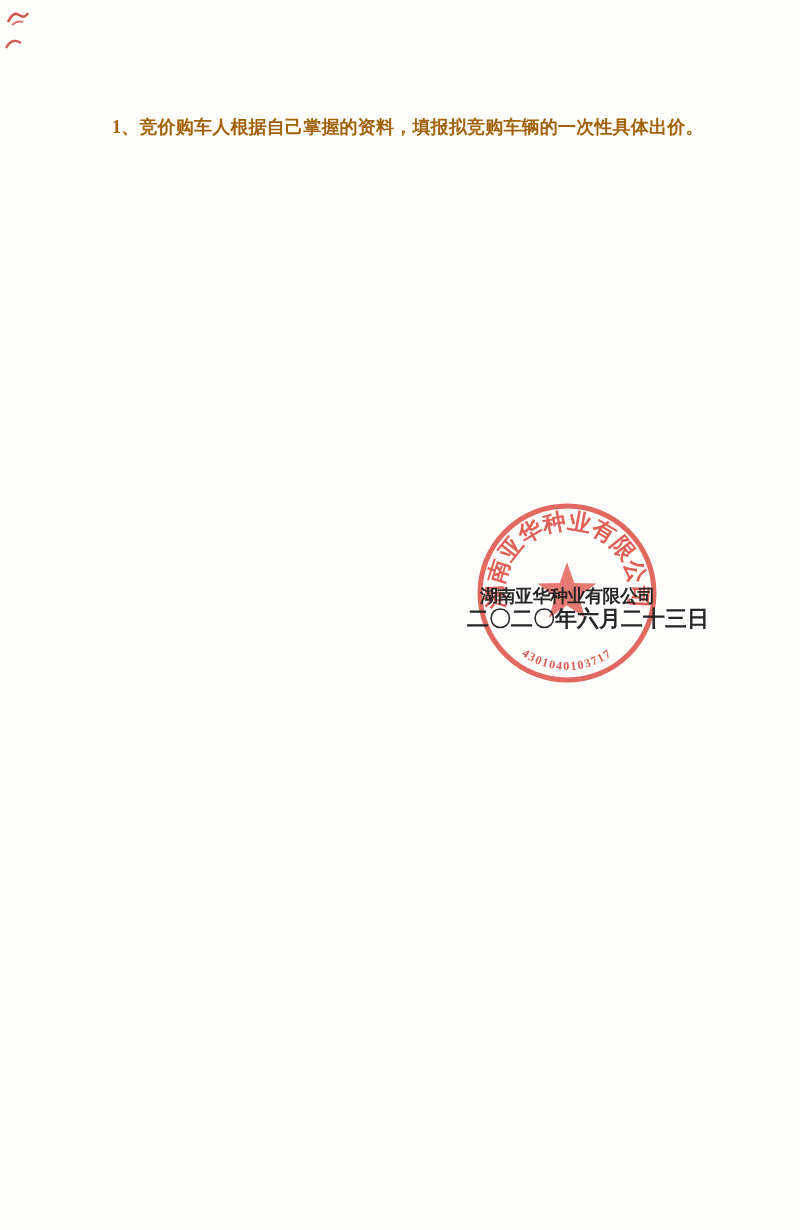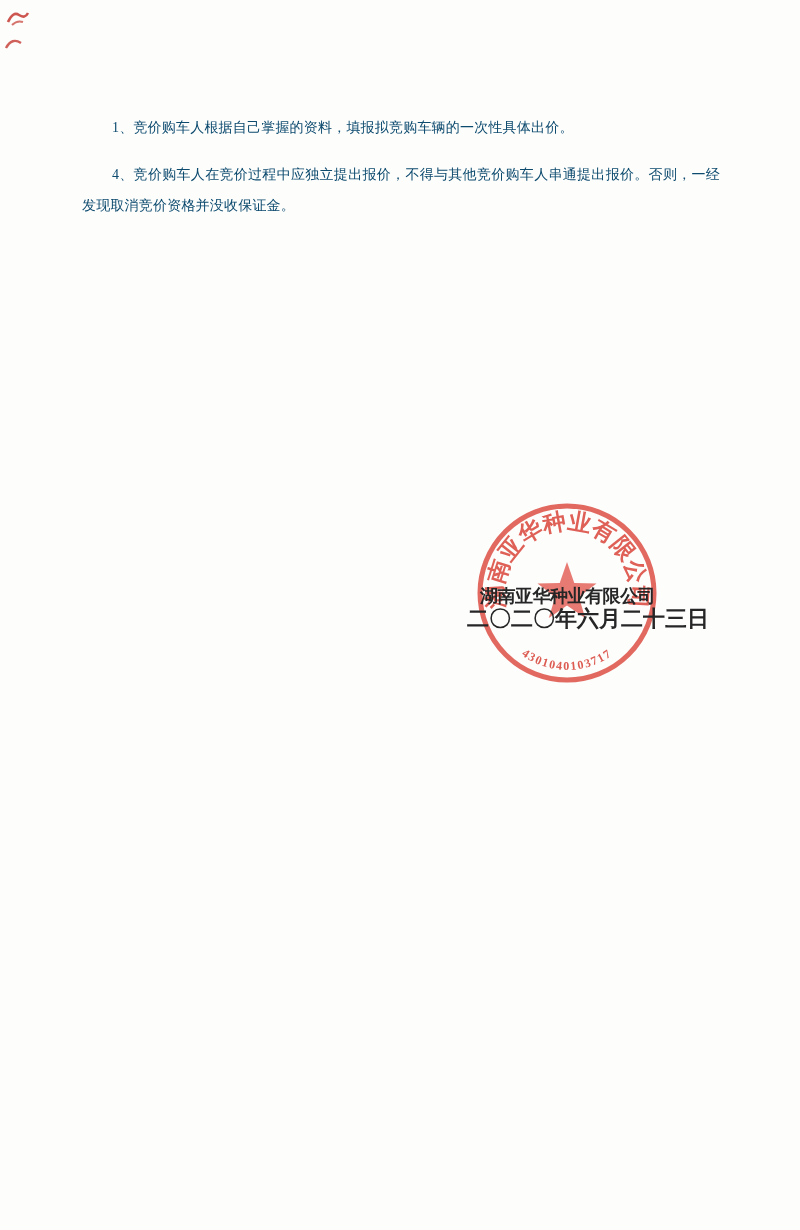--- a/index.html
+++ b/index.html
@@ -11,26 +11,26 @@
     font-family: "Liberation Serif", "DejaVu Serif", serif;
   }
   .page { position: absolute; inset: 0; background: #fdfdfc; }
 
   .doc {
     position: absolute;
     left: 82px; top: 112px; width: 638px;
   }
   .para {
     margin: 0 0 16px 0;
-    font-size: 14px;
+    font-size: 18px;
     line-height: 31px;
     text-align: justify;
     text-indent: 30px;
-    color: #0c4a6e;
-    font-weight: 400;
+    color: #a16207;
+    font-weight: 700;
     letter-spacing: 0.2px;
   }
 
   .sig-line {
     position: absolute;
     color: #262626;
     font-weight: 600;
     white-space: nowrap;
     z-index: 3;
   }
@@ -58,21 +58,20 @@
   <svg class="corner-mark corner-mark-1" width="24" height="20" viewBox="0 0 24 20">
     <path d="M2,14 Q7,3 13,7 T22,5" fill="none" stroke="#c43a31" stroke-width="2.6" opacity="0.85"></path>
     <path d="M6,17 Q11,12 17,14" fill="none" stroke="#c43a31" stroke-width="2" opacity="0.7"></path>
   </svg>
   <svg class="corner-mark corner-mark-2" width="20" height="16" viewBox="0 0 20 16">
     <path d="M2,12 Q8,1 17,7" fill="none" stroke="#c43a31" stroke-width="2.4" opacity="0.8"></path>
   </svg>
 
   <div class="doc">
       <p class="para">1、竞价购车人根据自己掌握的资料，填报拟竞购车辆的一次性具体出价。</p>
-      <p class="para">4、竞价购车人在竞价过程中应独立提出报价，不得与其他竞价购车人串通提出报价。否则，一经发现取消竞价资格并没收保证金。</p>
     </div>
 
   <svg class="seal" viewBox="0 0 200 200">
     <circle cx="100" cy="100" r="87" fill="none" stroke="#dd4f44" stroke-width="5" opacity="0.85"></circle>
     <polygon points="100,69 107.3,89.9 129.5,90.4 111.9,103.9 118.2,125.1 100,112.5 81.8,125.1 88.1,103.9 70.5,90.4 92.7,89.9" fill="#e0564b" opacity="0.78"></polygon>
     <defs>
       <path id="sealTextArc" d="M 39.1,119.8 A 64,64 0 1 1 160.9,119.8" fill="none"></path>
       <path id="sealSerialArc" d="M 45.6,154.4 A 77,77 0 0 0 154.4,154.4" fill="none"></path>
     </defs>
     <text font-size="23" font-weight="bold" fill="#dc4f44" opacity="0.9">

